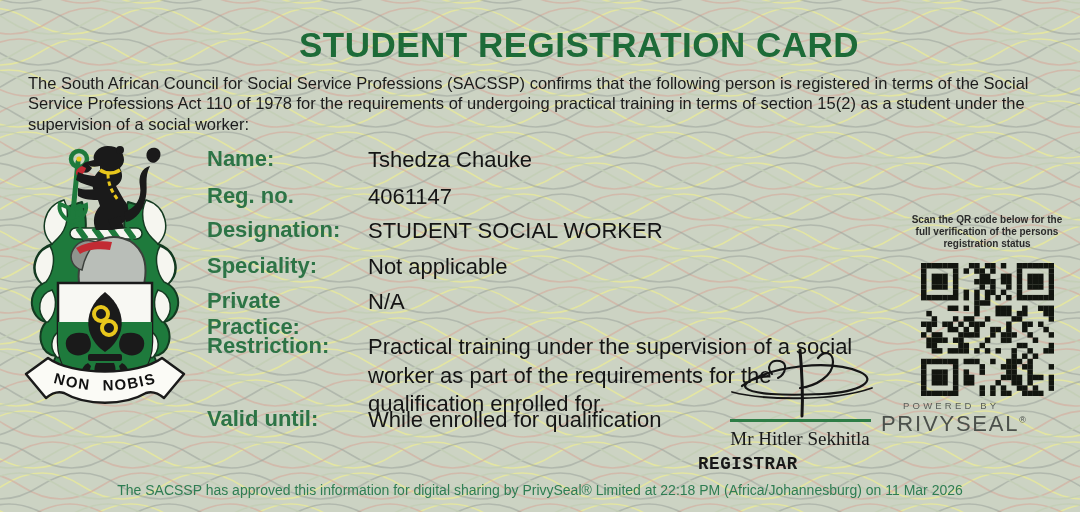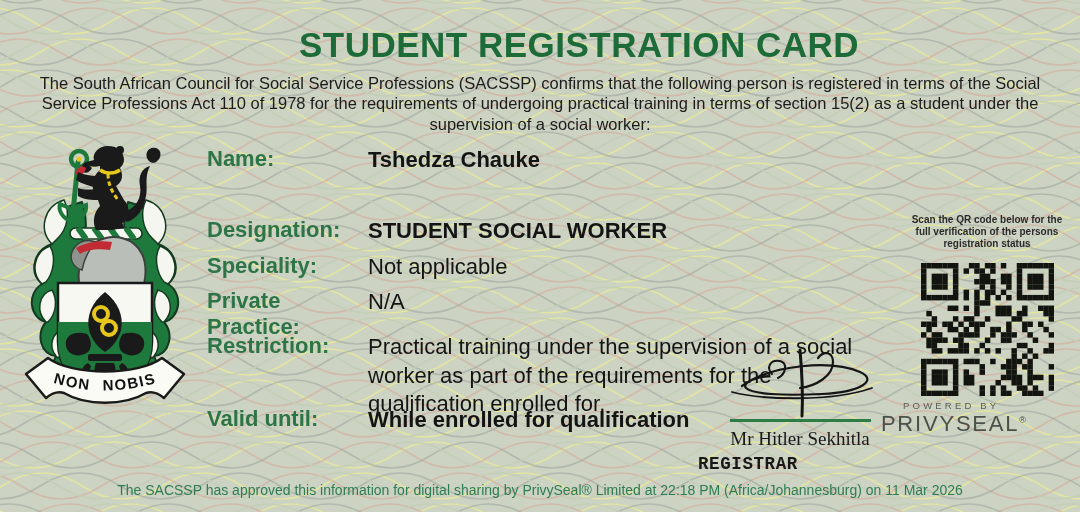--- a/index.html
+++ b/index.html
@@ -6,28 +6,28 @@
   .card{
     position:relative;width:1080px;height:512px;overflow:hidden;
     background:#ccd3c3;font-family:"Liberation Sans",sans-serif;color:#1c1c1c;
   }
   .waves{position:absolute;left:0;top:0;pointer-events:none;}
   .title{
     position:absolute;top:25px;left:0;width:100%;text-align:center;
     font-size:35px;font-weight:700;color:#1d6b38;letter-spacing:.5px;white-space:nowrap;padding-left:39px;
   }
   .intro{
-    position:absolute;top:73px;left:28px;right:28px;text-align:center;
+    position:absolute;top:73px;left:28px;right:28px;text-align:left;
     font-size:16.5px;line-height:1.24;color:#1c1c1c;
   }
   .crest{position:absolute;left:12px;top:142px;}
   .frow{position:absolute;left:207px;display:flex;font-size:22px;}
   .frow .lbl{flex:0 0 161px;width:161px;font-weight:700;color:#2d7446;}
   .frow .val{max-width:515px;line-height:1.3;color:#141414;}
-  .frow .val.b{font-weight:700;}
+  .frow .val.b{font-weight:400;}
   .qr-caption{
     position:absolute;left:905px;top:214px;width:164px;text-align:center;
     font-size:10px;line-height:1.2;font-weight:600;color:#2b2b2b;
   }
   #qr{position:absolute;left:921px;top:263px;}
   .powered{
     position:absolute;left:903px;top:400px;width:168px;text-align:left;
     font-size:9.5px;letter-spacing:3.2px;color:#585d58;white-space:nowrap;
   }
   .brand{
@@ -208,20 +208,24 @@
       <path id="mottoArc" d="M36,239 Q93,258 150,239" fill="none"></path>
       <text font-size="15" font-weight="bold" fill="#111" letter-spacing="1.5" word-spacing="7" style="font-family:'Liberation Sans',sans-serif">
         <textPath href="#mottoArc" startOffset="50%" text-anchor="middle">NON NOBIS</textPath>
       </text>
     </g>
   </svg>
 
   <div class="frow" style="top:146px">
     <span class="lbl">Name:</span>
     <span class="val b">Tshedza Chauke</span>
+  </div>
+  <div class="frow" style="top:183px">
+    <span class="lbl">Reg. no.</span>
+    <span class="val b">4061147</span>
   </div>
   <div class="frow" style="top:217px">
     <span class="lbl">Designation:</span>
     <span class="val b">STUDENT SOCIAL WORKER</span>
   </div>
   <div class="frow" style="top:253px">
     <span class="lbl">Speciality:</span>
     <span class="val">Not applicable</span>
   </div>
   <div class="frow" style="top:288px">

